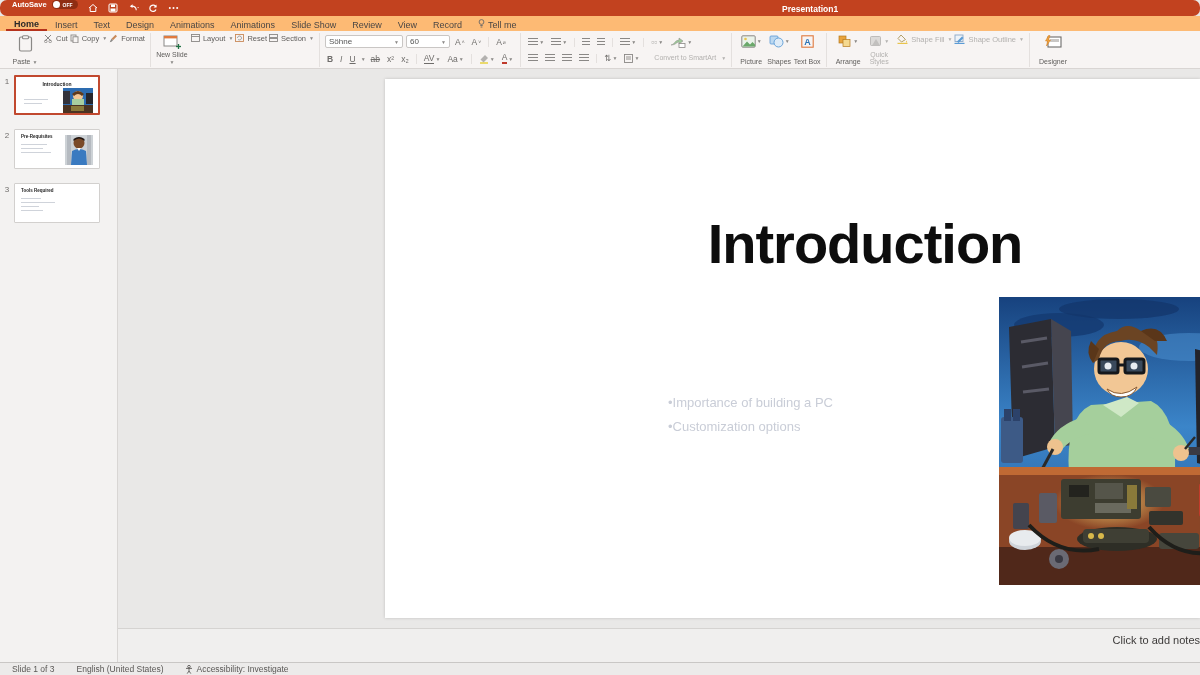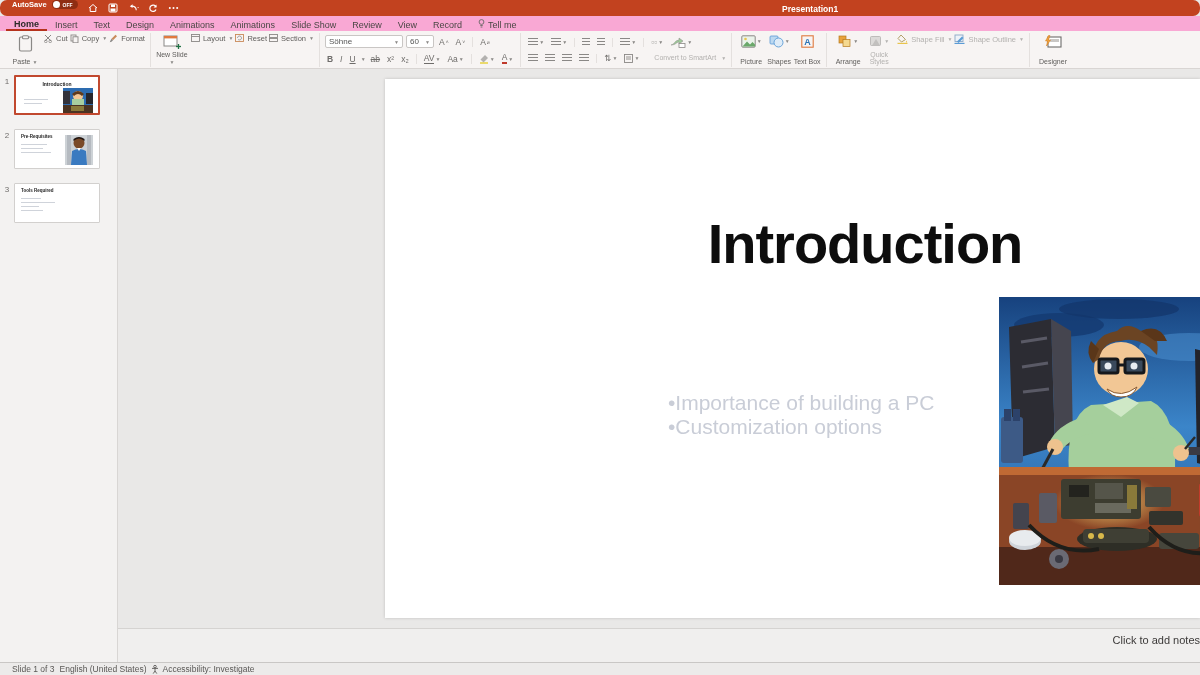--- a/index.html
+++ b/index.html
@@ -14,21 +14,21 @@
   .toggle { width:26px; height:9px; border-radius:5px; background:#8f2d12; display:flex;
             align-items:center; padding:1px; margin-right:10px; cursor:default; }
   .toggle-knob { width:7px; height:7px; border-radius:50%; background:#fff; }
   .toggle-state { color:#fff; font-size:5px; font-weight:bold; margin-left:3px; }
   .tb-icons { display:flex; align-items:center; gap:9px; color:#fff; }
   .tb-ic { width:11px; height:11px; display:flex; align-items:center; justify-content:center; }
   .tb-ic svg { display:block; }
   .doc-title { position:absolute; left:782px; top:4px; color:#fff; font-size:8.5px; font-weight:bold; }
 
   
-  .tabrow { height:15px; background:#f9a8d4; display:flex; align-items:stretch;
+  .tabrow { height:15px; background:#fdba74; display:flex; align-items:stretch;
             padding-left:6px; flex:0 0 15px; }
   .tab { font-size:9px; color:#4a4644; padding:2px 8px 0 8px; display:flex; align-items:center; gap:3px; }
   .tab.active { font-weight:bold; color:#2c2a29; border-bottom:2px solid #b5321c; }
 
   
   .ribbon { height:38px; background:#f7f4f3; border-bottom:1px solid #d9d5d3;
             display:flex; align-items:stretch; padding:2px 2px 1px 4px; flex:0 0 38px; }
   .rgroup { display:flex; align-items:stretch; padding:0 5px; border-right:1px solid #e4e0de; }
   .rgroup:last-child { border-right:none; }
   .rbig { display:flex; flex-direction:column; align-items:center; justify-content:space-between;
@@ -67,31 +67,31 @@
   .t-left { left:6px; top:4px; font-size:4.5px; }
   .tbar { position:absolute; height:1px; background:#cfd3da; }
   .thumb-img { position:absolute; }
 
   .right-col { flex:1; display:flex; flex-direction:column; min-width:0; }
   .canvas { flex:1; position:relative; background:#e9e8e7; overflow:hidden; }
   .slide { position:absolute; left:267px; top:10px; width:815px; height:539px; background:#fff;
            box-shadow:0 0 3px rgba(0,0,0,.18); }
   .slide-title { position:absolute; left:180px; top:132px; width:600px; text-align:center;
                  font-size:56px; font-weight:bold; color:#0d0d0d; letter-spacing:-1px; }
-  .slide-bullets { position:absolute; left:283px; top:312px; font-size:21px; line-height:24px; }
+  .slide-bullets { position:absolute; left:283px; top:312px; font-size:13px; line-height:24px; }
   .slide-img { position:absolute; left:614px; top:218px; width:238px; height:288px; }
 
   .notes { height:34px; border-top:1px solid #d5d3d1; background:#f0efee; padding:5px 0 0 4px; }
   .notes-text { font-size:11px; color:#3c3a39;text-align:right; }
 
   
   .statusbar { height:13px; background:#ecebea; border-top:1px solid #c9c7c5;
                display:flex; align-items:center; padding-left:12px; font-size:8.5px;
                color:#5a5856; flex:0 0 13px; gap:0; }
-  .sb-item { margin-right:5px; display:flex; align-items:center; gap:3px; }
+  .sb-item { margin-right:22px; display:flex; align-items:center; gap:3px; }
 </style>
 </head>
 <body>
 
 <div id="app">
 
   <div class="titlebar" style="background: rgb(194, 66, 31);">
     <span class="autosave-label">AutoSave</span>
     <span class="toggle">
       <span class="toggle-knob"></span>
@@ -249,21 +249,21 @@
         </div>
       </div>
     </div>
 
     <div class="rgroup fontgrp">
       <div class="frow">
         <span class="combo" style="width:78px">
           <span>Söhne</span>
             <span class="caret">▼</span>
         </span>
-        <span class="combo" style="width:28px">
+        <span class="combo" style="width:44px">
           <span>60</span>
             <span class="caret">▼</span>
         </span>
         <span class="fbtn">A<sup>˄</sup></span>
         <span class="fbtn">A<sup>˅</sup></span>
         <span class="vlines" style="height:10px"></span>
         <span class="fbtn">A<sub>⌀</sub></span>
       </div>
       <div class="frow">
         <span class="fbtn" style="font-weight:bold">B</span>

